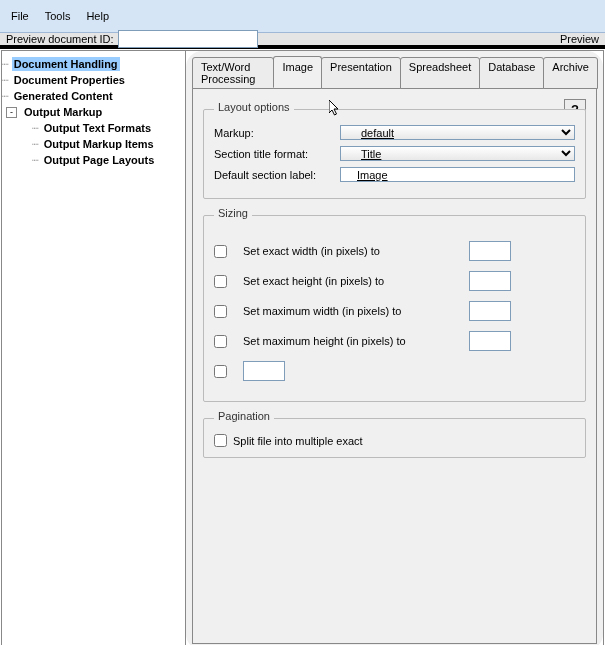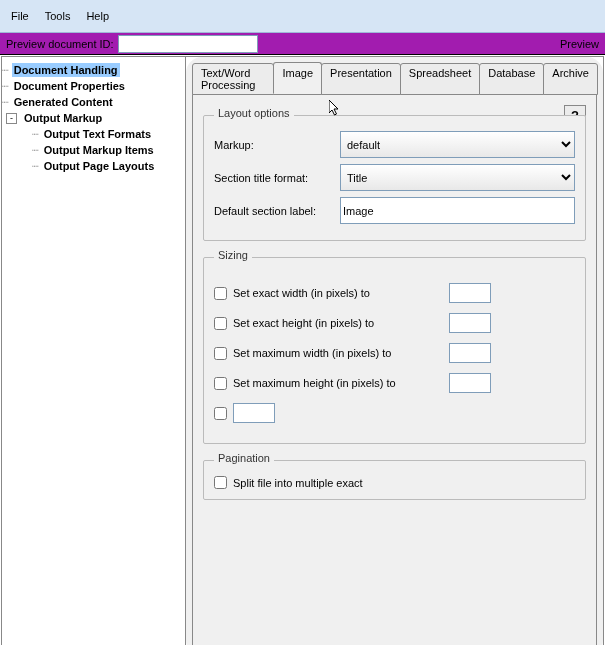--- a/index.html
+++ b/index.html
@@ -1,21 +1,21 @@
 <!DOCTYPE html>
 <html><head>
 <meta charset="utf-8">
 <style>
 * { box-sizing: border-box; margin: 0; padding: 0; font-family: Tahoma, Arial, sans-serif; font-size: 11px; }
 body { background: #fff; width: 605px; height: 645px; overflow: hidden; color: #000; }
 
 .menubar { background: #d6e5f5; border-bottom: 1px solid #a0b8d8; height: 20px; display: flex; align-items: center; padding: 16px 4px; gap: 2px; }
 .menubar span { padding: 2px 7px; cursor: default; }
 
-.preview-row { background: #a21caf; border-bottom: 1px solid #000000; height: 22px; display: flex; align-items: center; padding: 0 6px; gap: 4px; }
+.preview-row { background: #e5e5e5; border-bottom: 4px solid #000000; height: 16px; display: flex; align-items: center; padding: 0 6px; gap: 4px; }
 .preview-row input { flex: 1; height: 18px; border: 1px solid #7f9db9; padding: 0 2px; background: #fff; max-width: 140px; }
 .preview-row .spacer { flex: 1; }
 
 .main { display: flex; height: calc(645px - 20px - 22px - 2px); border: 1px solid #888; margin: 1px; }
 
 .tree { width: 184px; border-right: 1px solid #888; background: #fff; padding: 4px 0 0 0; overflow: auto; }
 .tree-item { white-space: nowrap; height: 16px; line-height: 16px; position: relative; cursor: default; }
 .tree-item .twisty { display: inline-block; width: 11px; height: 11px; border: 1px solid #888; text-align: center; line-height: 9px; font-size: 9px; margin: 0 2px 0 4px; vertical-align: middle; cursor: pointer; }
 .tree-item .dots { color: #888; display: inline-block; vertical-align: middle; }
 .tree-item .label { vertical-align: middle; font-weight: bold; padding: 1px 2px; }
@@ -30,24 +30,24 @@
 
 .tabpanel { border: 1px solid #888; flex: 1; padding: 10px; position: relative; background: #f0f0f0; }
 
 .help-btn { position: absolute; right: 10px; top: 10px; width: 22px; height: 22px; border: 1px solid #888; background: #ececec; font-weight: bold; font-size: 13px; text-align: center; line-height: 20px; cursor: pointer; }
 
 fieldset { border: 1px solid #bbb; background: #f0f0f0; border-radius: 2px; margin-bottom: 10px; padding: 10px; position: relative; }
 legend { padding: 0 4px; background: #f0f0f0; color: #333; position: relative; top: -2px; }
 
 .form-row { display: flex; align-items: center; margin-bottom: 6px; gap: 6px; }
 .form-row label { width: 120px; }
-.form-row select, .form-row input[type=text].wide { flex: 1; height: 27px; border: 1px solid #7f9db9; background: #fff; padding: 0 2px; }
+.form-row select, .form-row input[type=text].wide { flex: 1; height: 15px; border: 1px solid #7f9db9; background: #fff; padding: 0 16px; text-decoration: underline; }
 .form-row select { background: linear-gradient(#fff,#e8e8e8); }
 
-.sizing-row { display: flex; align-items: center; margin: 10px 0; gap: 6px; }
+.sizing-row { display: flex; align-items: center; margin: 10px 0; gap: 16px; }
 .sizing-row input[type=checkbox] { width: 13px; height: 13px; }
 .sizing-row .cb-label { flex: 1; max-width: 210px; }
 .sizing-row input[type=text] { width: 42px; height: 20px; border: 1px solid #7f9db9; background: #fff; text-align: right; padding: 0 3px; }
 
 .pag-row { display: flex; align-items: center; gap: 6px; }
 
 .cursor-arrow { position: absolute; width: 12px; height: 18px; pointer-events: none; z-index: 100; }
 </style>
 </head>
 <body>

